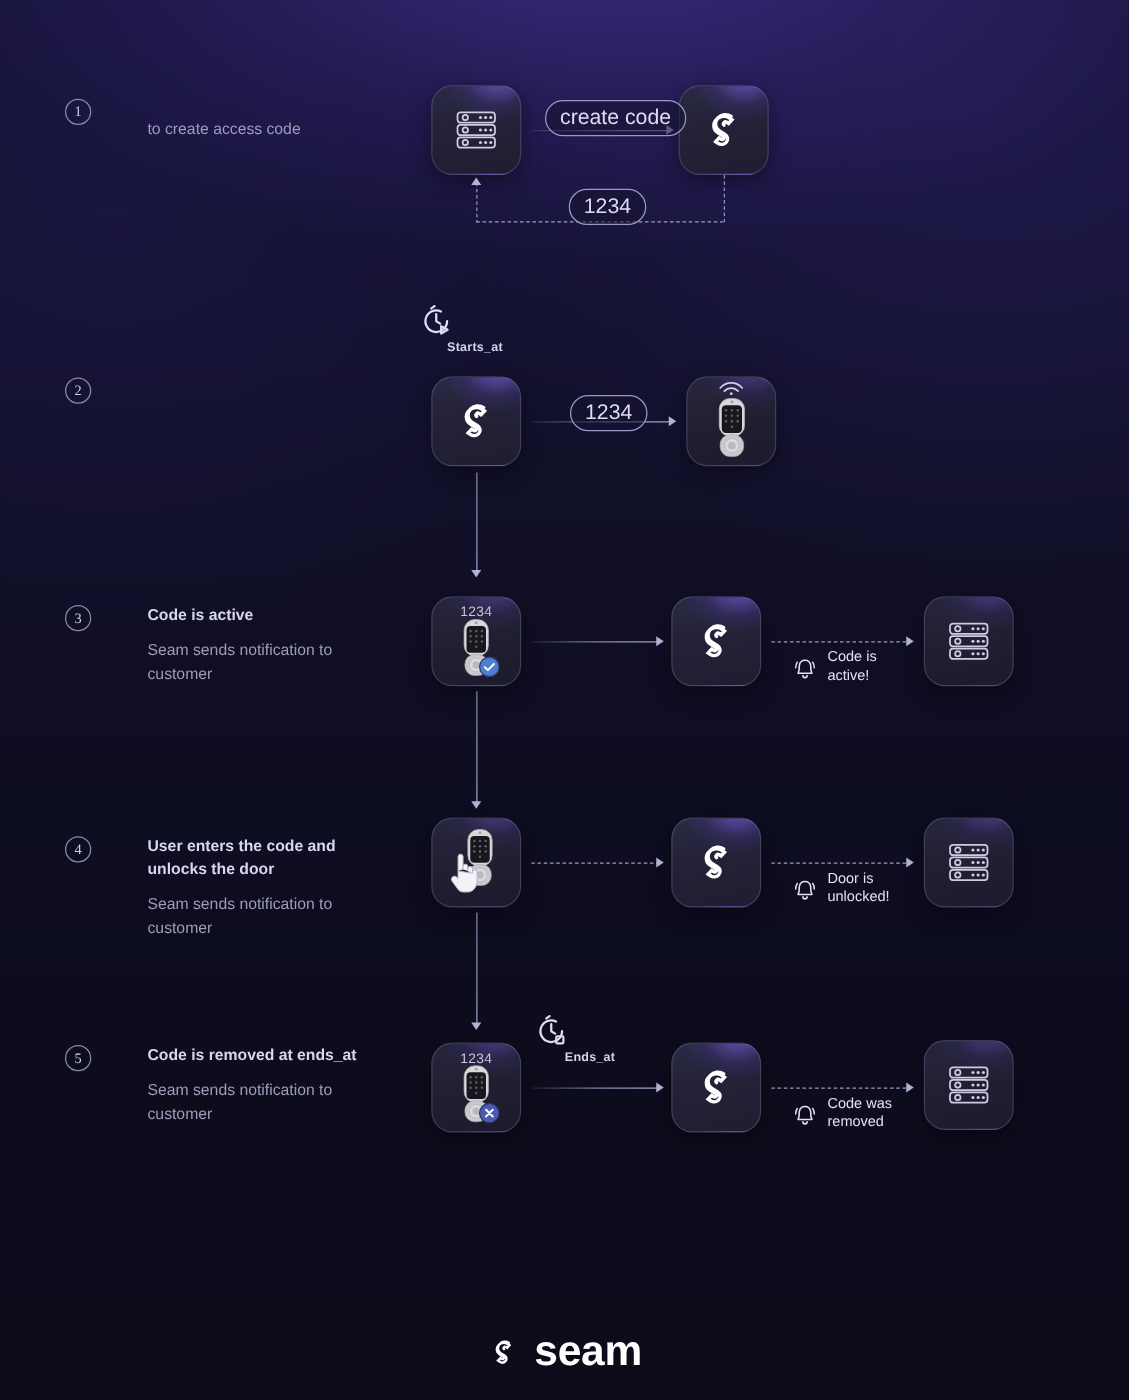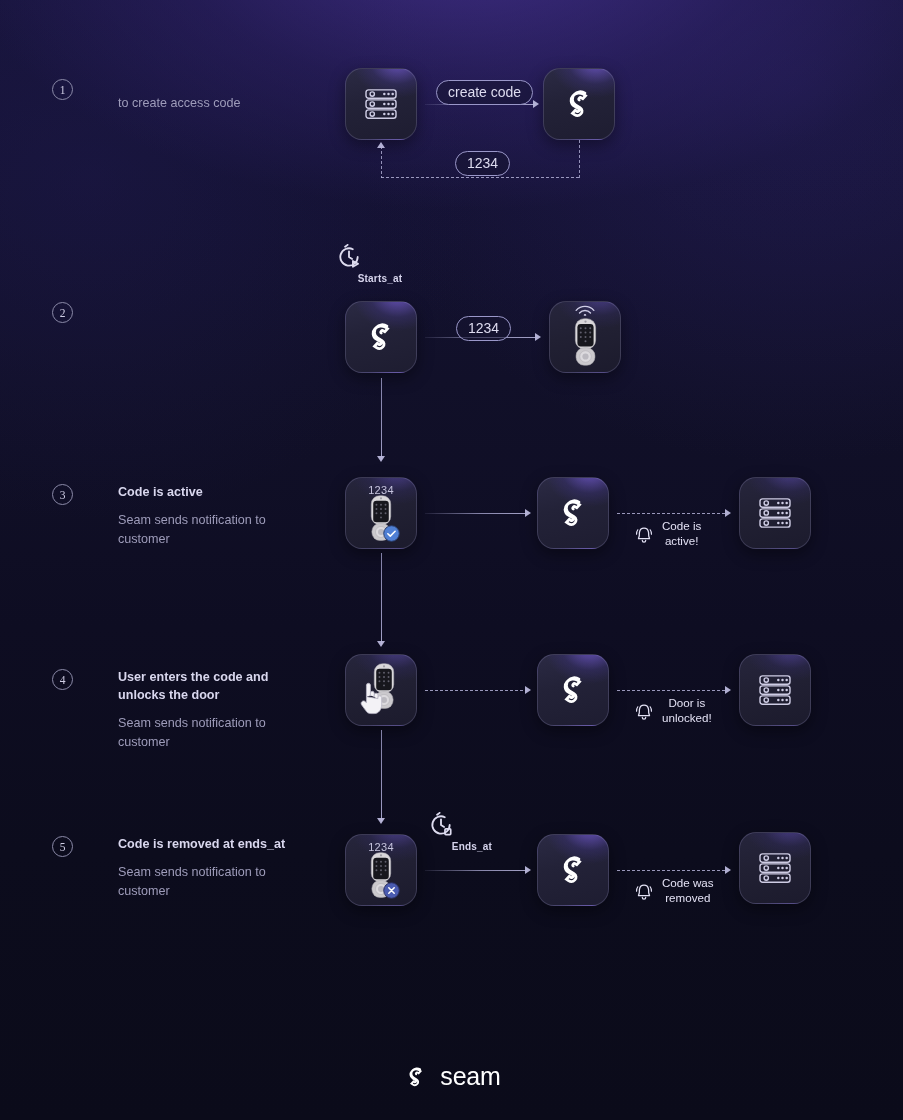--- a/index.html
+++ b/index.html
@@ -68,21 +68,21 @@
     font-family: "Liberation Sans", sans-serif;
     z-index: 3;
   }
 
   
   .pill {
     position: absolute;
     border: 1.2px solid #9a97c9;
     border-radius: 20px;
     color: #dedcf0;
-    font-size: 14px;
+    font-size: 17px;
     padding: 3px 11px 4px;
     background: rgba(22,20,50,0.55);
     white-space: nowrap;
     z-index: 4;
   }
 
   
   .h-line { position: absolute; height: 1px; background: linear-gradient(90deg, rgba(150,148,190,0.12) 0%, rgba(166,164,205,0.80) 55%, rgba(176,174,212,0.92) 100%); }
   .h-dot  { position: absolute; height: 1px; background-image: linear-gradient(90deg, rgba(178,176,214,0.85) 55%, rgba(0,0,0,0) 0%); background-size: 5px 1px; background-repeat: repeat-x; }
   .v-line { position: absolute; width: 1px; background: linear-gradient(180deg, rgba(150,148,190,0.85) 0%, rgba(166,164,205,0.90) 80%, rgba(176,174,212,0.95) 100%); }
@@ -90,26 +90,26 @@
 
   .arrow-r { position: absolute; width: 0; height: 0; border-left: 6px solid rgba(186,184,220,0.95); border-top: 4px solid transparent; border-bottom: 4px solid transparent; }
   .arrow-d { position: absolute; width: 0; height: 0; border-top: 6px solid rgba(186,184,220,0.95); border-left: 4px solid transparent; border-right: 4px solid transparent; }
   .arrow-u { position: absolute; width: 0; height: 0; border-bottom: 6px solid rgba(186,184,220,0.95); border-left: 4px solid transparent; border-right: 4px solid transparent; }
 
   
   .marker { position: absolute; text-align: center; }
   .marker .mlabel { font-size: 10px; font-weight: 700; color: #d6d4ec; margin-top: 3px; letter-spacing: 0.2px; }
 
   
-  .notif { position: absolute; display: flex; align-items: center; gap: 7px; z-index: 4; text-align: center; }
+  .notif { position: absolute; display: flex; align-items: center; gap: 7px; z-index: 4; }
   .notif .ntext { font-size: 11.6px; line-height: 14.5px; color: #e3e1f4; }
 
   
   .footer { position: absolute; left: 0; width: 903px; top: 1062px; display: flex; align-items: center; justify-content: center; gap: 10px; }
-  .footer .wordmark { font-size: 25px; font-weight: 400; color: #ffffff; letter-spacing: -0.2px; }
+  .footer .wordmark { font-size: 34px; font-weight: 700; color: #ffffff; letter-spacing: -0.2px; }
 
   svg { display: block; }
 </style>
 </head>
 <body>
 
 <div id="page">
 
   <svg width="0" height="0" style="position:absolute" aria-hidden="true">
     <defs>

